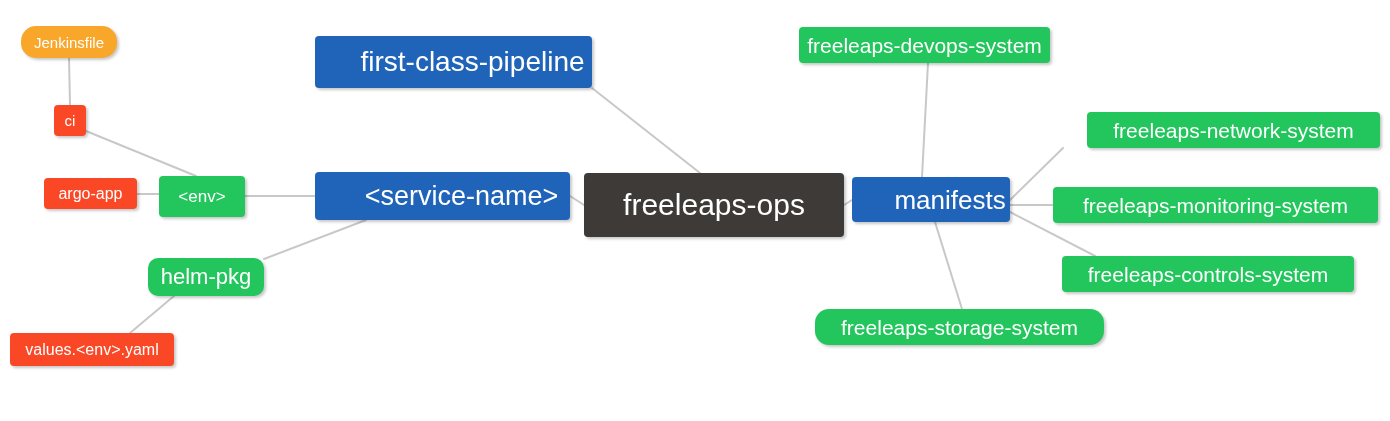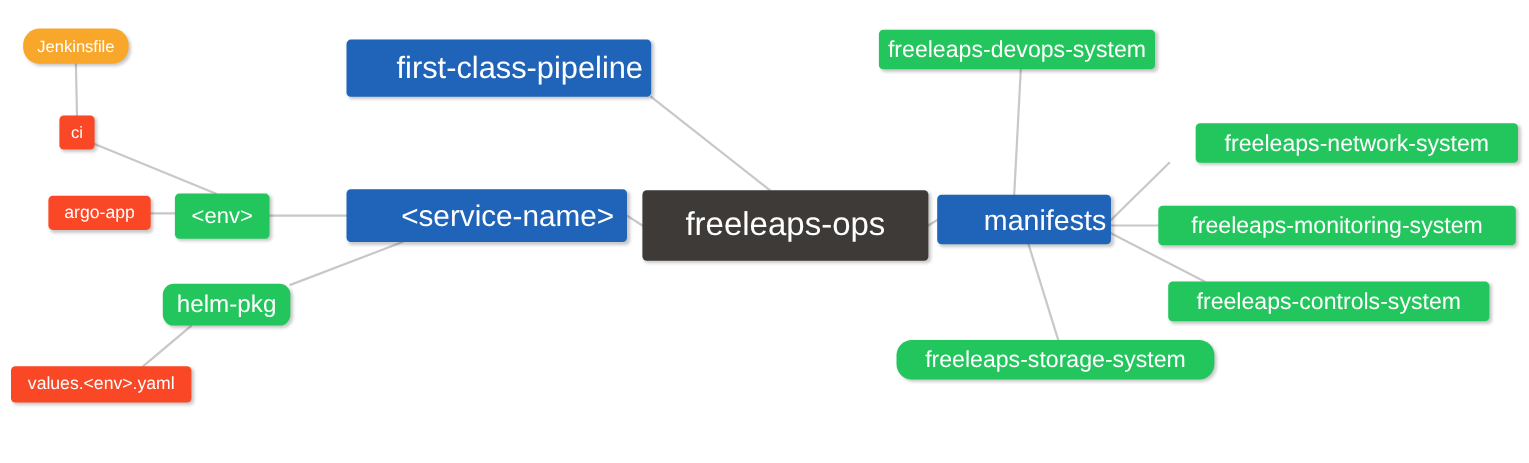--- a/index.html
+++ b/index.html
@@ -71,21 +71,21 @@
       </div>
       <div class="node n-blue" style="left: 315px; top: 172px; width: 255px; height: 48px; font-size: 27px;">
         <span>&lt;service-name&gt;</span>
       </div>
       <div class="node n-blue" style="left: 315px; top: 36px; width: 277px; height: 52px; font-size: 28px;">
         <span>first-class-pipeline</span>
       </div>
       <div class="node n-blue" style="left: 852px; top: 177px; width: 158px; height: 45px; font-size: 26px;">
         <span>manifests</span>
       </div>
-      <div class="node n-green" style="left: 159px; top: 176px; width: 86px; height: 41px; font-size: 20px;">
+      <div class="node n-green" style="left: 159px; top: 176px; width: 86px; height: 41px; font-size: 17px;">
         <span>&lt;env&gt;</span>
       </div>
       <div class="node n-green" style="left: 148px; top: 258px; width: 116px; height: 38px; font-size: 22px; border-radius: 10px;">
         <span>helm-pkg</span>
       </div>
       <div class="node n-red" style="left: 54px; top: 105px; width: 32px; height: 31px; font-size: 15px;">
         <span>ci</span>
       </div>
       <div class="node n-red" style="left: 44px; top: 178px; width: 93px; height: 31px; font-size: 16px;">
         <span>argo-app</span>

